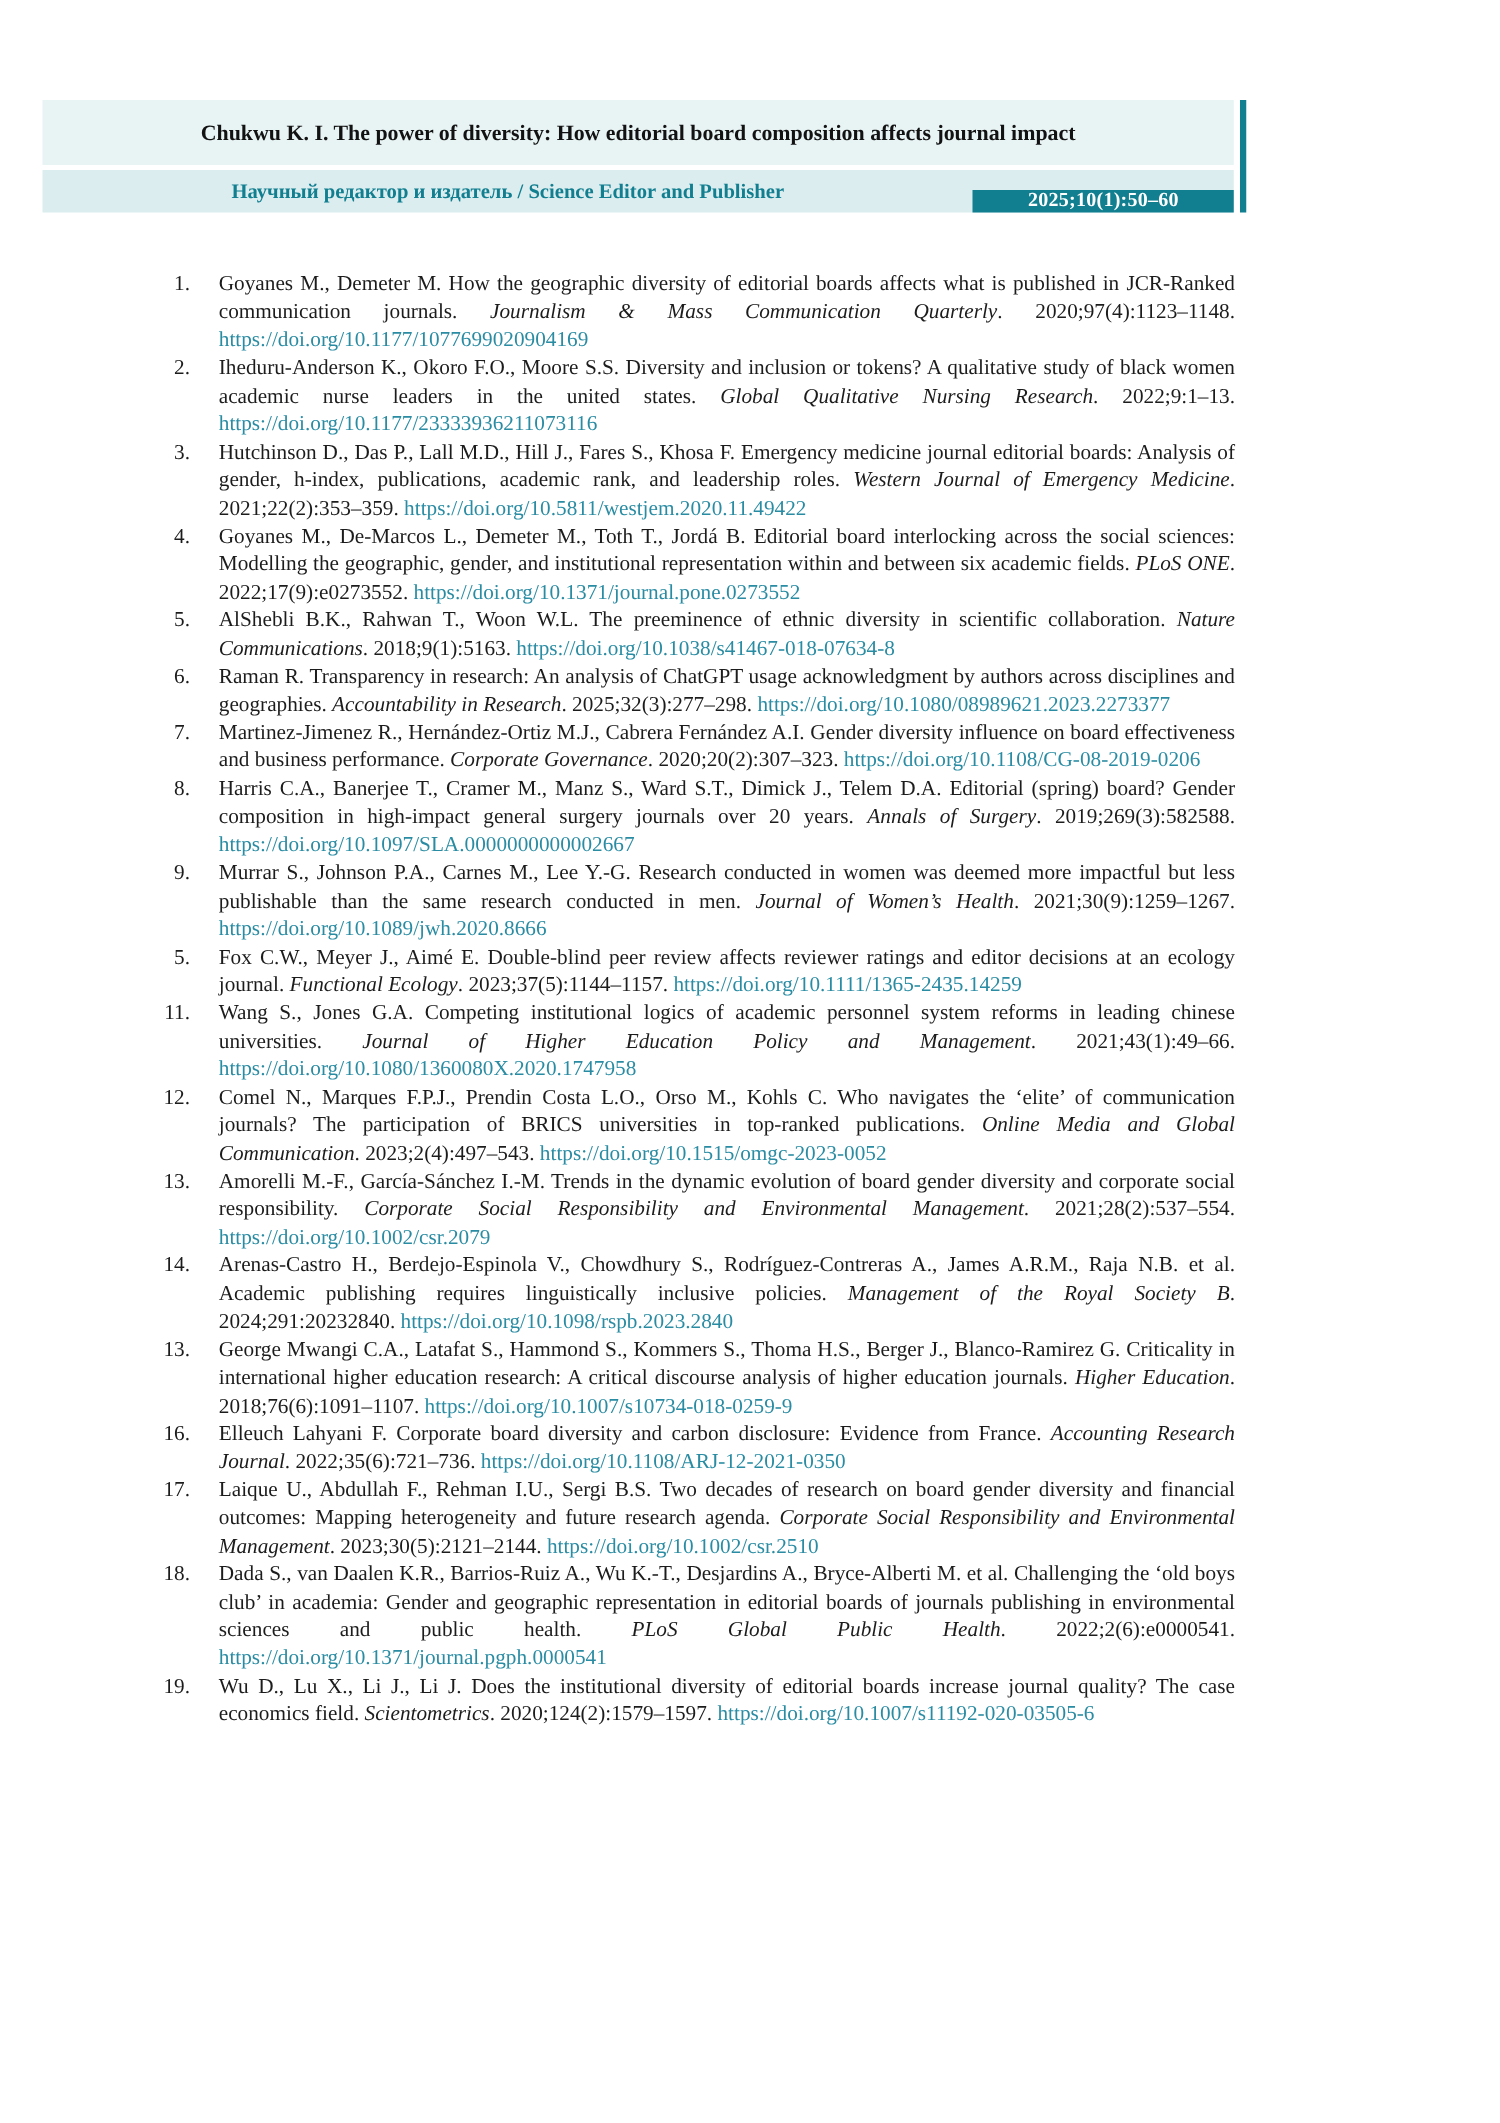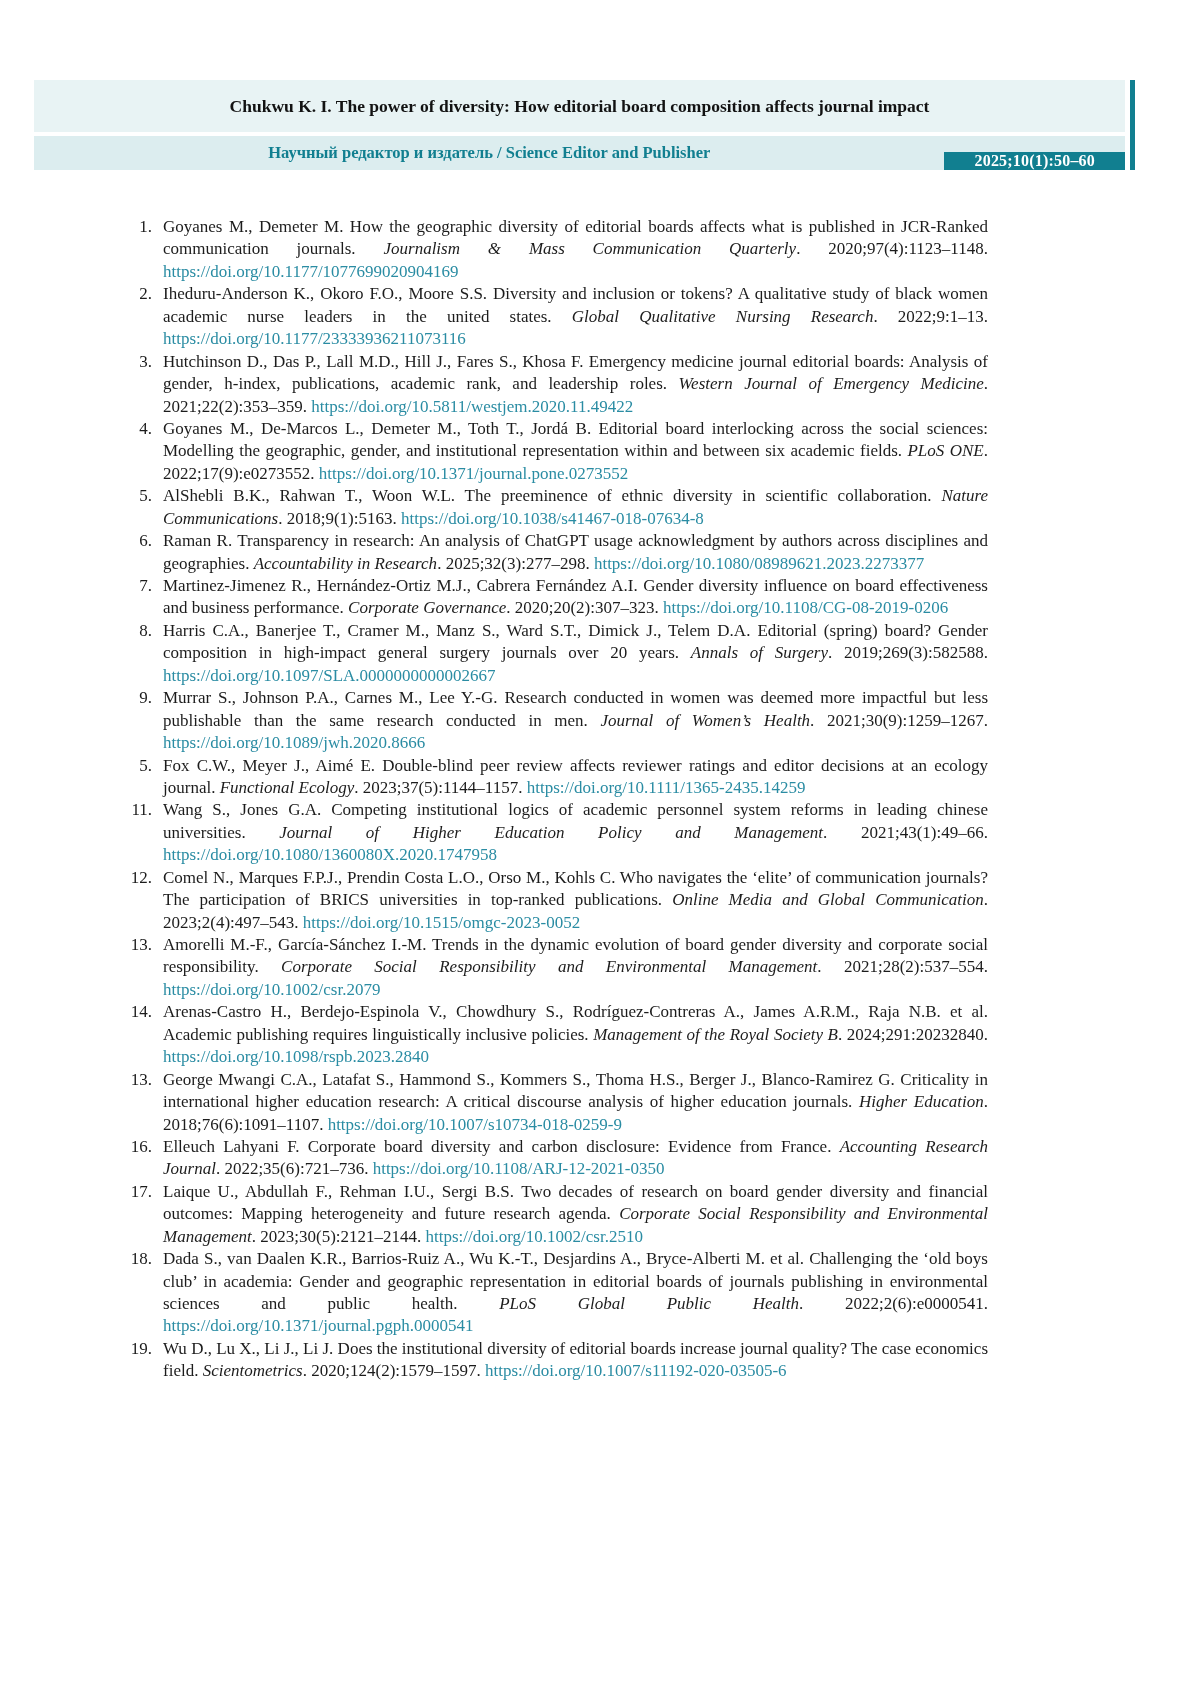--- a/index.html
+++ b/index.html
@@ -19,21 +19,21 @@
   .page{
     width:1200px;
     min-height:1698px;
     position:relative;
     background:#ffffff;
   }
   
   .header-wrap{
     position:relative;
     margin:80px 0 0 34px;
-    width:1091px;
+    width:953px;
   }
   .band-title{
     background:var(--band-bg);
     min-height:52px;
     display:flex;
     align-items:center;
     justify-content:center;
     padding:8px 40px;
     text-align:center;
     font-weight:bold;
@@ -58,21 +58,21 @@
     padding:4px 10px;
   }
   .issue-box{
     flex:0 0 auto;
     background:var(--accent);
     color:#ffffff;
     font-weight:bold;
     font-size:16px;
     display:flex;
     align-items:center;
-    padding:0 30px;
+    padding:0 44px;
     letter-spacing:0.2px;
     margin-top:16px;
   }
   .right-strip{
     position:absolute;
     top:0;
     bottom:0;
     right:-10px;
     width:5px;
     background:var(--accent);
@@ -98,21 +98,21 @@
     font-size:17px;
     line-height:1.32;
   }
   .ref-num{
     flex:0 0 30px;
     text-align:right;
     padding-right:0;
   }
   .ref-body{
     flex:1;
-    margin-left:11px;
+    margin-left:23px;
     text-align:justify;
     overflow-wrap:anywhere;
   }
   .italic{font-style:italic;}
   .doi-link{
     color:var(--link);
     text-decoration:none;
     overflow-wrap:anywhere;
   }
 </style>

